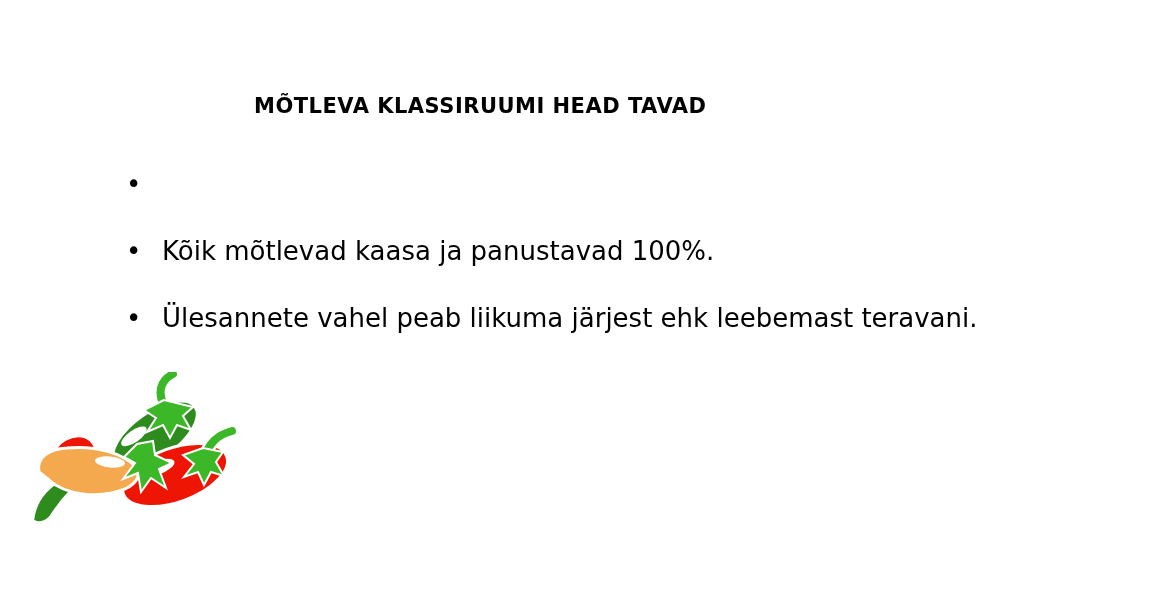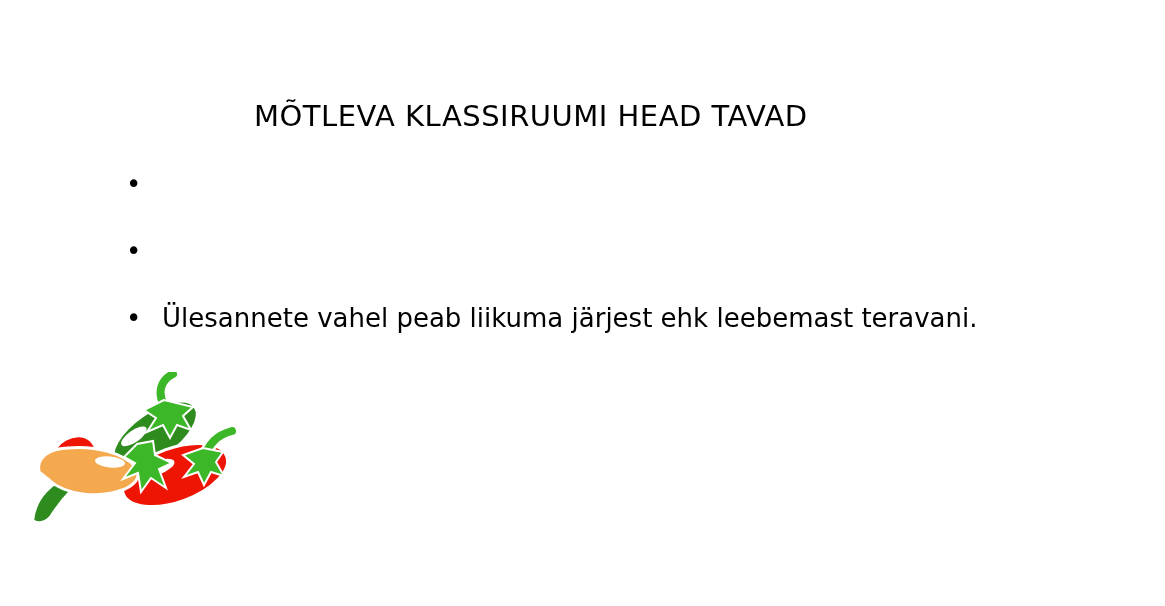--- a/index.html
+++ b/index.html
@@ -7,22 +7,22 @@
     width: 1165px; height: 606px;
     background: #ffffff;
     position: relative;
     overflow: hidden;
     font-family: "DejaVu Sans", sans-serif;
     color: #000000;
   }
   .slide-title {
     position: absolute;
     left: 254px; top: 80px;
-    font-size: 29px;
-    font-weight: 400;
+    font-size: 21px;
+    font-weight: 700;
     letter-spacing: 0.5px;
     white-space: nowrap;
   }
   .bullet-list {
     position: absolute;
     left: 126px; top: 168px;
     list-style: none;
     margin: 0; padding: 0;
   }
   .bullet-item {
@@ -51,20 +51,21 @@
 <div>
 
   <h1 class="slide-title">MÕTLEVA KLASSIRUUMI HEAD TAVAD</h1>
 
   <ul class="bullet-list">
     <li class="bullet-item">
       <span class="bullet-marker">•</span>
     </li>
     <li class="bullet-item">
       <span class="bullet-marker">•</span>
+      <span>Kõik mõtlevad kaasa ja panustavad 100%.</span>
     </li>
     <li class="bullet-item">
       <span class="bullet-marker">•</span>
       <span>Ülesannete vahel peab liikuma järjest ehk leebemast teravani.</span>
     </li>
   </ul>
 
   <div class="peppers-wrap">
     <svg viewBox="0 0 220 150" width="220" height="150">
 

